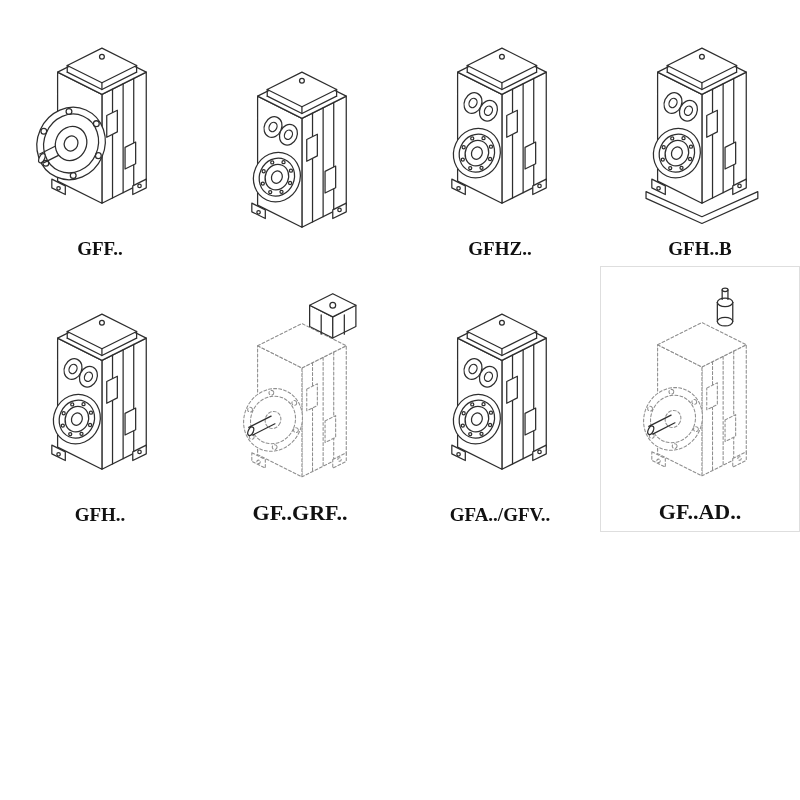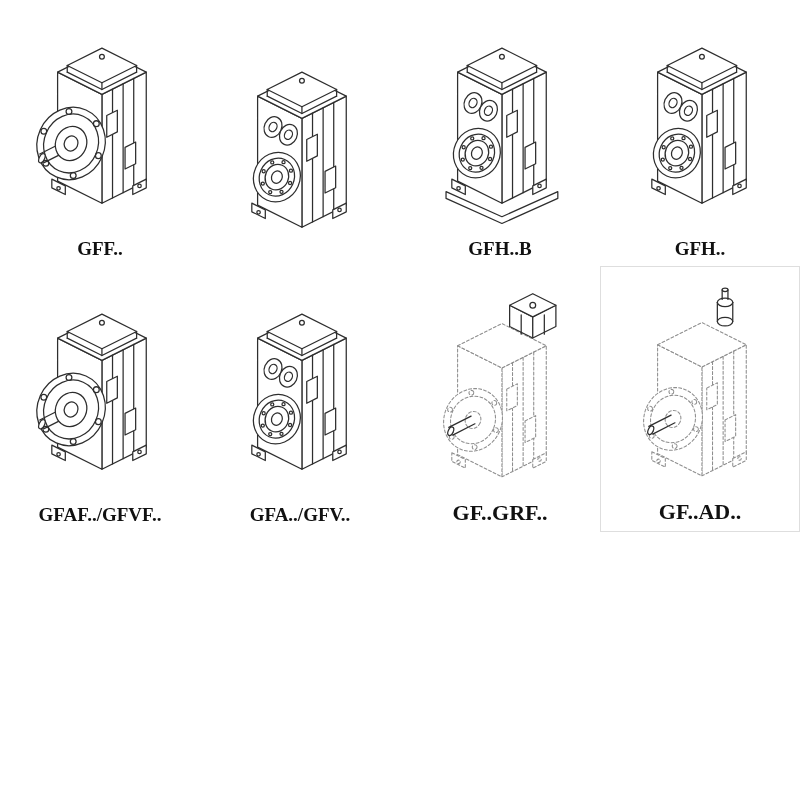--- a/index.html
+++ b/index.html
@@ -204,20 +204,30 @@
   <div class="cell">
     <div class="art">
       <svg class="draw" viewBox="0 0 180 220">
         <use href="#g-core"></use>
           <use href="#g-cap"></use>
           <use href="#g-hollow-face"></use>
       </svg>
     </div>
   </div>
 
+  <div class="cell">
+    <div class="art">
+      <svg class="draw" viewBox="0 0 180 220">
+        <use href="#g-core"></use>
+          <use href="#g-cap"></use>
+          <use href="#g-hollow-face"></use>
+      </svg>
+    </div>
+    <div class="label">GFHZ..</div>
+  </div>
 
 
   <div class="cell">
     <div class="art">
       <svg class="draw" viewBox="0 0 180 220">
         <use href="#g-base"></use>
           <use href="#g-core"></use>
           <use href="#g-cap"></use>
           <use href="#g-hollow-face"></use>
       </svg>
@@ -231,58 +241,48 @@
         <use href="#g-core"></use>
           <use href="#g-cap"></use>
           <use href="#g-hollow-face"></use>
       </svg>
     </div>
     <div class="label">GFH..</div>
   </div>
 
 
 
-  <div class="cell">
-    <div class="art">
-      <svg class="draw" viewBox="0 0 180 220">
-        <use href="#g-core"></use>
-          <use href="#g-cap"></use>
-          <use href="#g-flange-face"></use>
-      </svg>
-    </div>
-    <div class="label">GFAF../GFVF..</div>
-  </div>
-
-  <div class="cell">
-    <div class="art">
-      <svg class="draw" viewBox="0 0 180 220">
-        <use href="#g-core"></use>
-          <use href="#g-cap"></use>
-          <use href="#g-hollow-face"></use>
-      </svg>
-    </div>
-    <div class="label">GFA../GFV..</div>
-  </div>
 
   <div class="cell">
     <div class="art">
       <svg class="draw" viewBox="0 0 180 220">
         <g transform="translate(0,12)">
           <g class="dash">
               <use href="#g-core"></use>
               <use href="#g-dashface"></use>
             </g>
           <use href="#g-shaft2"></use>
         </g>
         <use href="#g-top-box"></use>
       </svg>
     </div>
     <div class="label lg">GF..GRF..</div>
   </div>
 
+  <div class="cell">
+    <div class="art">
+      <svg class="draw" viewBox="0 0 180 220">
+        <use href="#g-core"></use>
+          <use href="#g-cap"></use>
+          <use href="#g-hollow-face"></use>
+      </svg>
+    </div>
+    <div class="label">GFA../GFV..</div>
+  </div>
+
   <div class="cell boxed">
     <div class="art">
       <svg class="draw" viewBox="0 0 180 220">
         <g transform="translate(0,12)">
           <g class="dash">
               <use href="#g-core"></use>
               <use href="#g-dashface"></use>
             </g>
           <use href="#g-shaft2"></use>
         </g>

